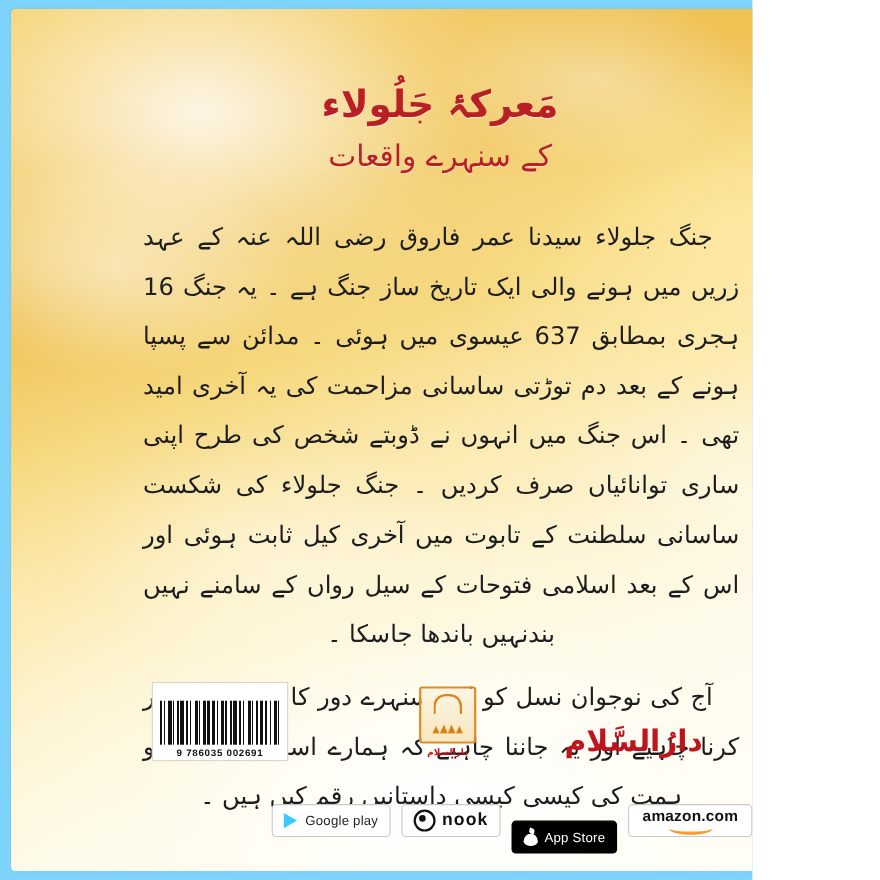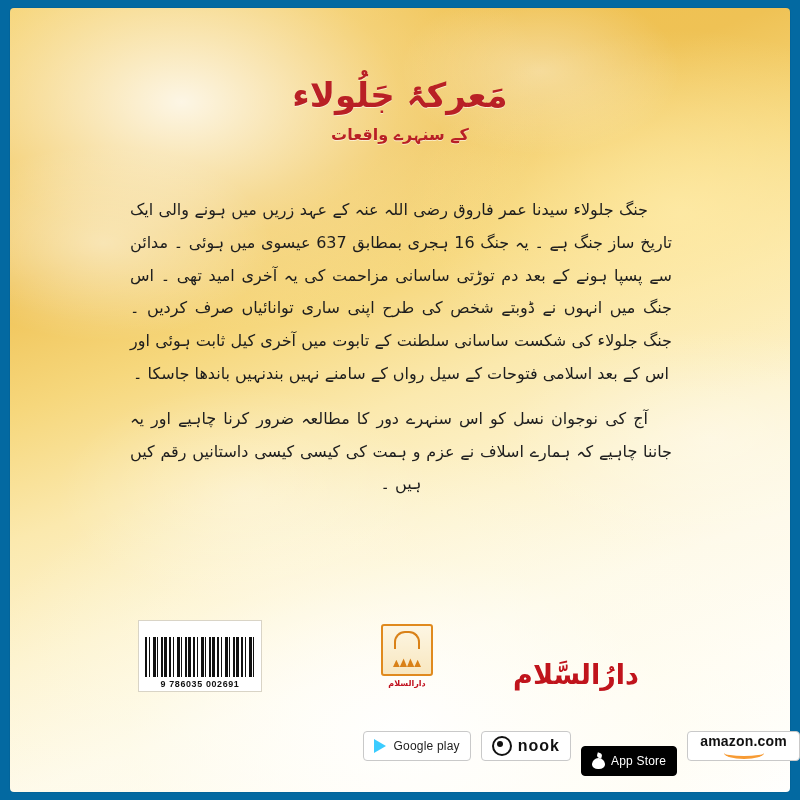--- a/index.html
+++ b/index.html
@@ -6,23 +6,23 @@
     margin: 0;
     padding: 0;
     width: 800px;
     height: 800px;
     background: #ffffff;
     font-family: "Liberation Sans", sans-serif;
   }
 
   #page {
     position: relative;
-    width: 800px;
+    width: 684px;
     height: 800px;
-    background: #0369a1;
+    background: #7dd3fc;
     overflow: hidden;
   }
 
   
   .cover {
     position: absolute;
     left: 10px;
     top: 8px;
     width: 780px;
     height: 784px;
@@ -79,43 +79,43 @@
     font-weight: bold;
     color: #b92025;
     letter-spacing: 0.5px;
     line-height: 1.25;
     text-shadow: 0 1px 0 rgba(255,255,255,0.55);
   }
 
   .title-sub {
     font-family: "DejaVu Sans", sans-serif;
     direction: rtl;
-    font-size: 16px;
-    font-weight: bold;
+    font-size: 27px;
+    font-weight: normal;
     color: #b92025;
     margin-top: 8px;
     line-height: 1.3;
     text-shadow: 0 1px 0 rgba(255,255,255,0.55);
   }
 
   
   .body-text {
     position: absolute;
     left: 120px;
     right: 118px;
     top: 186px;
     direction: rtl;
     text-align: justify;
     text-align-last: center;
     color: #1d1d1d;
     font-family: "DejaVu Sans", sans-serif;
   }
 
   .para {
-    font-size: 16px;
+    font-size: 22px;
     line-height: 2.05;
     margin: 0 0 12px 0;
     text-indent: 24px;
   }
 
   .para:last-child { margin-bottom: 0; }
 
   
   .bottom-row {
     position: absolute;

